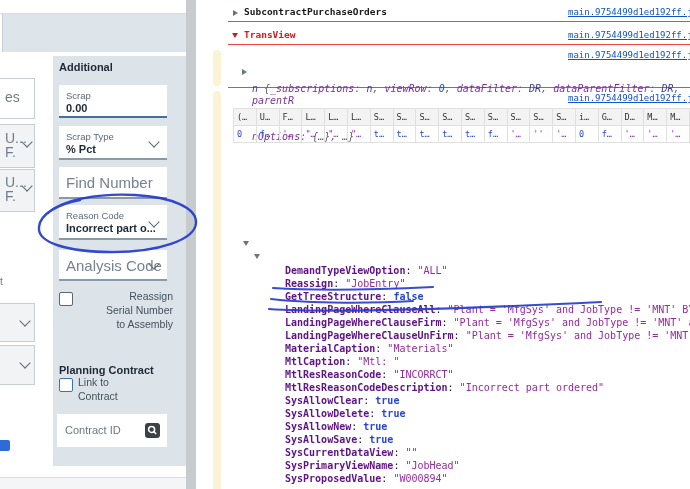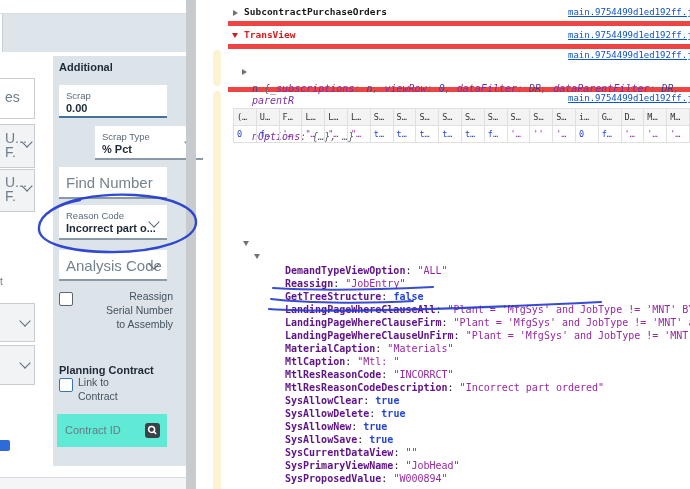--- a/index.html
+++ b/index.html
@@ -14,38 +14,38 @@
   .panel-heading{position:absolute;left:6px;font-size:11px;font-weight:bold;color:#1d2936;}
   .field{position:absolute;left:6px;width:108px;background:#fff;border-bottom:2px solid #8a99a8;}
   .field.blue-underline{border-bottom-color:#44719c;}
   .field .flabel{position:absolute;left:7px;top:5px;font-size:9.5px;color:#5c6b7a;}
   .field .fvalue{position:absolute;left:7px;top:17px;font-size:11px;font-weight:600;color:#1d2936;white-space:nowrap;}
   .field .fplaceholder{position:absolute;left:7px;top:50%;transform:translateY(-50%);font-size:15px;color:#76828e;}
   .chev{position:absolute;width:7px;height:7px;border-right:1.6px solid #5b6b7a;border-bottom:1.6px solid #5b6b7a;transform:rotate(45deg);}
   .cbox{position:absolute;left:6px;width:12px;height:12px;background:#fff;border:1.6px solid #5b6672;border-radius:2px;}
   .cbox.blue{border-color:#3b73ad;}
   .cb-label{position:absolute;left:25px;font-size:10.5px;color:#44525f;line-height:14px;white-space:pre-line;}
-  .contract-box{position:absolute;left:4px;width:110px;height:33px;background:#5eead4;}
+  .contract-box{position:absolute;left:4px;width:110px;height:33px;background:#ffffff;}
   .contract-box .ctext{position:absolute;left:8px;top:10px;font-size:11px;color:#6a7885;}
   .search-badge{position:absolute;right:7px;top:9px;width:15px;height:15px;background:#3c4146;border-radius:3px;}
 
   
   .cut-box{position:absolute;left:-20px;width:53px;background:#fff;border:1px solid #c8cdd2;}
   .cut-box.gray{background:#f2f3f4;}
   .cut-box .ctxt{position:absolute;left:24px;font-size:14px;color:#707d8a;white-space:nowrap;}
   .stray-t{left:0;top:276px;font-size:10px;color:#6b7885;}
   .blue-chip{left:-5px;top:440px;width:15px;height:11px;background:#2f6bd8;border-radius:2px;}
   .bottom-hr{left:0;top:477px;width:196px;height:1px;background:#d8dce0;}
   .bottom-strip{left:0;top:478px;width:196px;height:11px;background:#f3f5f6;}
   .scrollbar{left:186px;top:0;width:10px;height:489px;background:#c7cbce;}
   .cream{left:213px;width:8px;background:#fbf3d4;border-radius:4px;}
 
   
   .console{left:228px;top:0;right:0;bottom:0;width:462px;font-family:"DejaVu Sans Mono",monospace;font-size:10px;color:#202124;}
-  .crow{position:absolute;left:0;width:462px;border-bottom:5px solid #ef4444;}
+  .crow{position:absolute;left:0;width:462px;border-bottom:1px solid #ef4444;}
   .crow.last{border-bottom:none;}
   .gtitle{position:absolute;left:16px;font-size:9.5px;font-weight:bold;color:#1a1a1a;white-space:nowrap;}
   .gtitle.red{color:#dc1a1a;}
   .srclink{position:absolute;left:340px;font-size:9px;color:#1155cc;text-decoration:underline;white-space:nowrap;}
   .arr{position:absolute;width:0;height:0;border-left:5px solid #6e7378;border-top:3.5px solid transparent;border-bottom:3.5px solid transparent;}
   .arr.down{border-left:3.5px solid transparent;border-right:3.5px solid transparent;border-top:5px solid #6e7378;border-bottom:none;}
   .arr.red{border-left-color:#c5221f;}
   .arr.red.down{border-left-color:transparent;border-top-color:#c5221f;}
   .preview{position:absolute;left:24px;top:14px;width:438px;font-style:italic;font-size:10px;line-height:12px;white-space:pre-wrap;overflow:hidden;}
   .c-key{color:#7b2fa3;} .c-obj{color:#3e3e8f;} .c-num{color:#2746d6;} .c-plain{color:#5f6368;}
@@ -98,21 +98,21 @@
   <div class="abs blue-chip"></div>
 
   <div class="abs panel">
     <div class="panel-heading" style="top:5px;">Additional</div>
 
     <div class="field blue-underline" style="top:29px;height:31px;">
       <span class="flabel">Scrap</span>
       <span class="fvalue">0.00</span>
     </div>
 
-    <div class="field" style="top:70px;height:32px;margin-left:36px;">
+    <div class="field" style="top:70px;height:32px;">
       <span class="flabel">Scrap Type</span>
       <span class="fvalue">% Pct</span>
       <span class="chev" style="right:9px;top:12px;"></span>
     </div>
 
     <div class="field" style="top:111px;height:30px;">
       <span class="fplaceholder" title="Find Number">Find Number</span>
     </div>
 
     <div class="field" style="top:149px;height:33px;">

